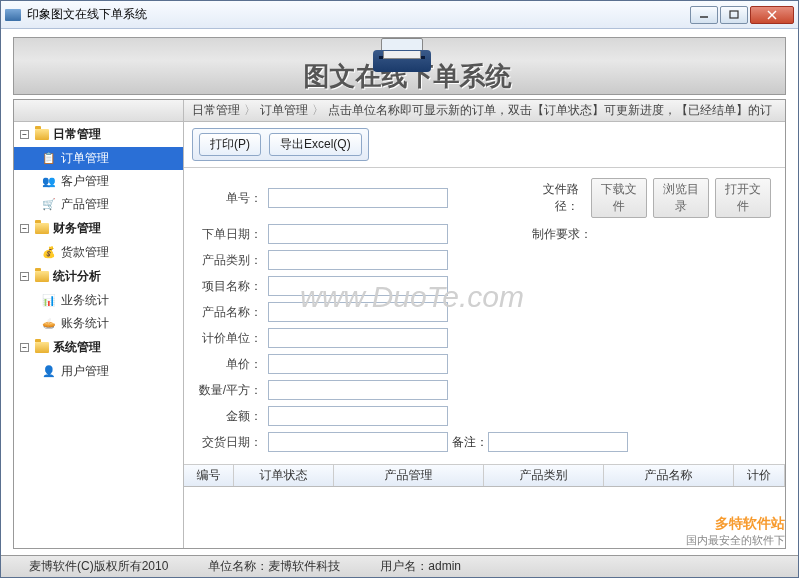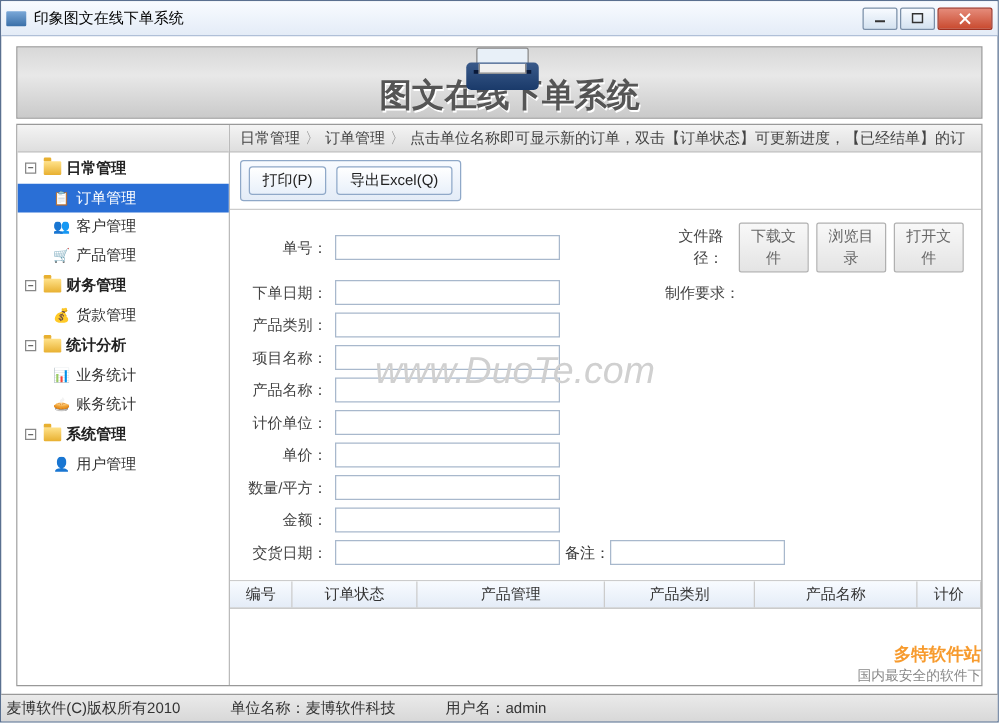--- a/index.html
+++ b/index.html
@@ -53,21 +53,21 @@
 .form-col { display:flex; align-items:center; }
 .label { width:70px; text-align:right; padding-right:6px; color:#444; }
 .input { border:1px solid #a8b8cc; height:20px; width:180px; background:#fff; padding:0 4px; font-size:12px; }
 .small-btn { border:1px solid #b0b0b0; border-radius:2px; background: linear-gradient(#f8f8f8,#e4e4e4); font-size:12px; padding:2px 8px; margin-left:6px; cursor:pointer; color:#666; }
 
 .table-area { flex:1; border-top:1px solid #ccc; overflow: hidden; }
 .thead { display:flex; background: linear-gradient(#f8fbff,#e4ecf7); border-bottom:1px solid #bbb; height:22px; }
 .th { font-size:12px; color:#333; border-right:1px solid #ccc; display:flex; align-items:center; justify-content:center; }
 
 
-.footer { height:22px; background: linear-gradient(#eaeaea,#d8d8d8); border-top:1px solid #999; display:flex; align-items:center; font-size:12px; color:#333; padding: 0 4px; gap: 40px; }
+.footer { height:22px; background: linear-gradient(#eaeaea,#d8d8d8); border-top:1px solid #999; display:flex; align-items:center; font-size:12px; color:#333; padding: 0 28px; gap: 40px; }
 
 
 .duote { position:absolute; right:14px; bottom:30px; font-size:11px; color:#888; text-align:right; }
 .duote .big { font-size:14px; color:#f79b2e; font-weight:bold; }
 
 .watermark { position:absolute; left:300px; top:280px; font-size:30px; color:#d0d0d0; font-style:italic; pointer-events:none; }
 </style>
 </head>
 <body>
 

